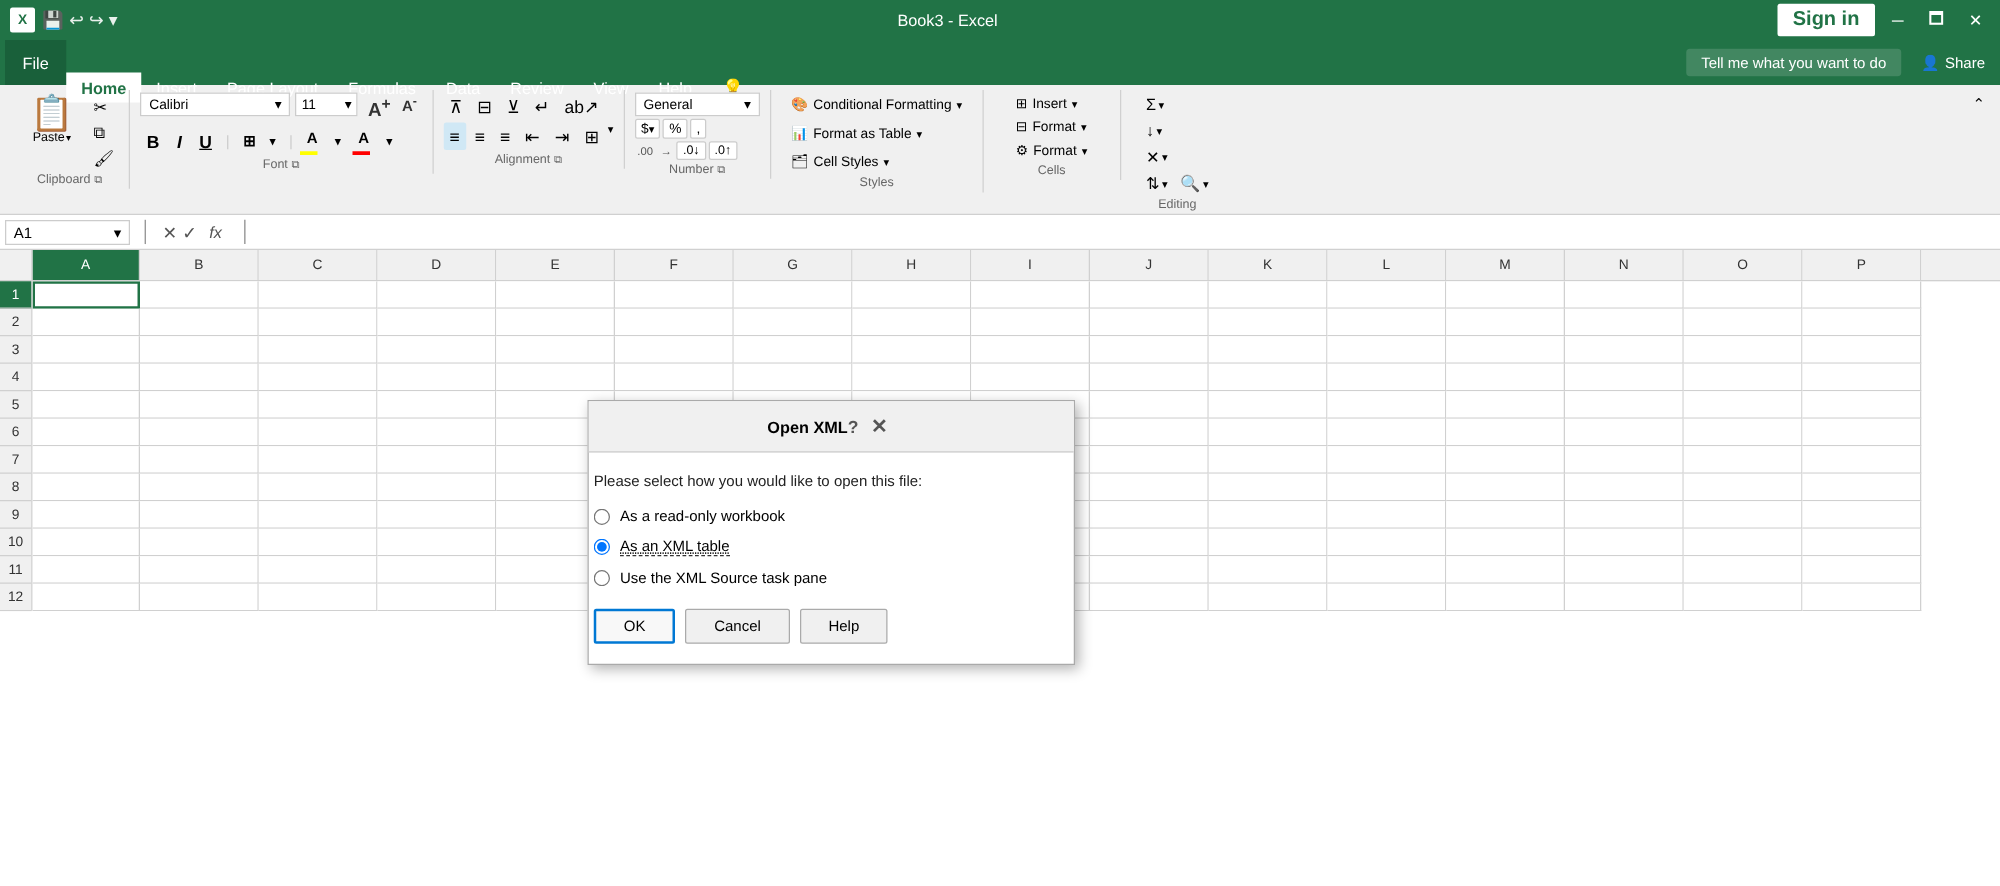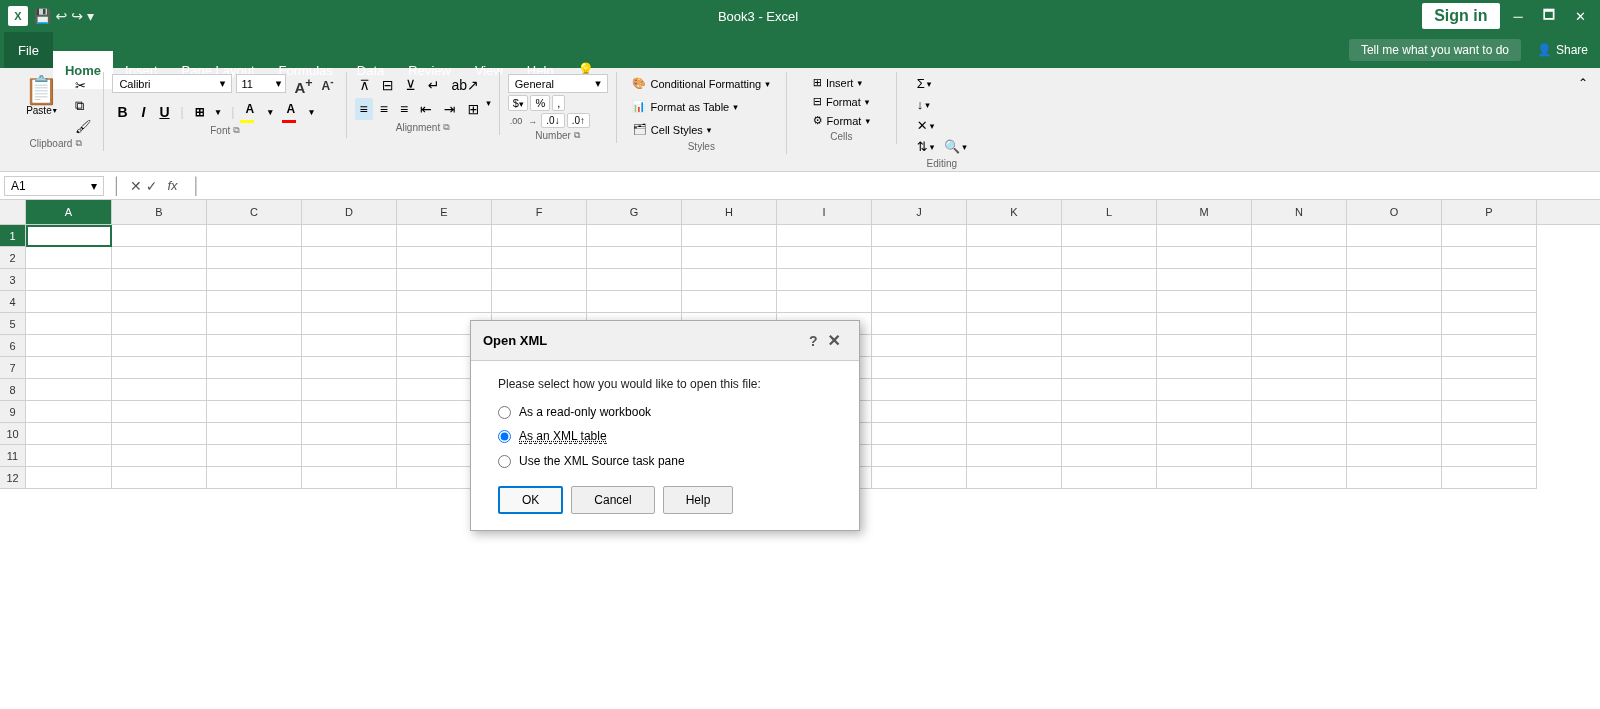--- a/index.html
+++ b/index.html
@@ -48,21 +48,21 @@
       cursor: pointer;
       font-size: 13px;
       height: 36px;
       display: flex;
       align-items: center;
     }
     .menu-bar .menu-item {
       padding: 8px 12px;
       cursor: pointer;
       font-size: 13px;
-      height: 38px;
+      height: 24px;
       display: flex;
       align-items: center;
       margin-top: 40px;
     }
     .menu-bar .active-tab {
       background: white;
       color: #217346;
       font-weight: 600;
     }
     .tell-me {
@@ -335,34 +335,34 @@
       position: absolute;
       top: 320px;
       left: 470px;
     }
     .dialog-title-bar {
       background: #f0f0f0;
       border-bottom: 1px solid #ccc;
       padding: 8px 12px;
       display: flex;
       align-items: center;
-      justify-content: space-between;
+      justify-content: center;
       font-size: 13px;
       font-weight: 600;
     }
     .dialog-title-right { display: flex; gap: 4px; align-items: center; }
     .dialog-help { cursor: pointer; font-size: 14px; color: #555; }
     .dialog-close {
       cursor: pointer;
       font-size: 16px;
       color: #555;
       padding: 2px 6px;
       border-radius: 2px;
     }
-    .dialog-body { padding: 16px 27px; }
+    .dialog-body { padding: 16px 4px; }
     .dialog-message { font-size: 12px; margin-bottom: 14px; color: #222; }
     .radio-option {
       display: flex;
       align-items: center;
       gap: 8px;
       margin-bottom: 10px;
       cursor: pointer;
       font-size: 12px;
     }
     .radio-option input[type=radio] { cursor: pointer; }

